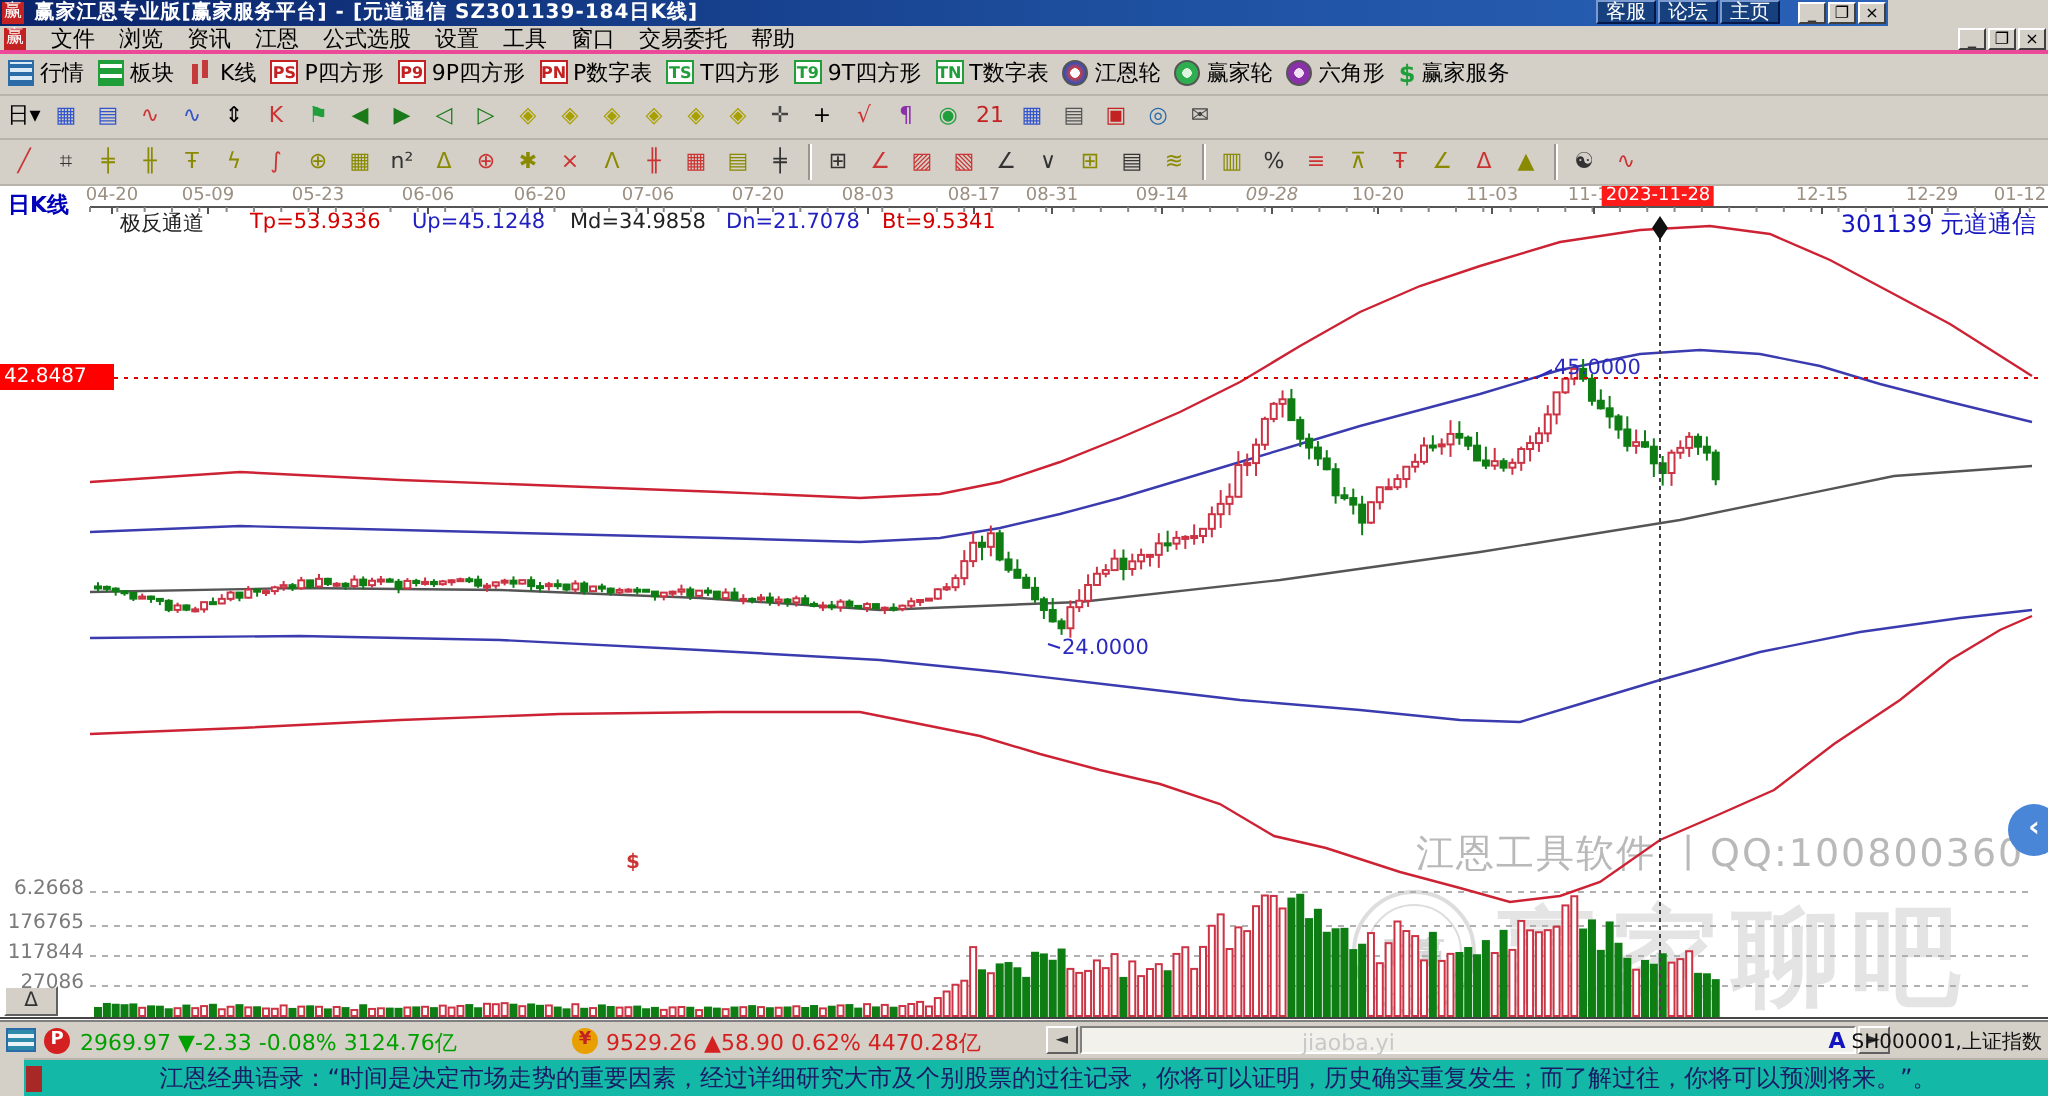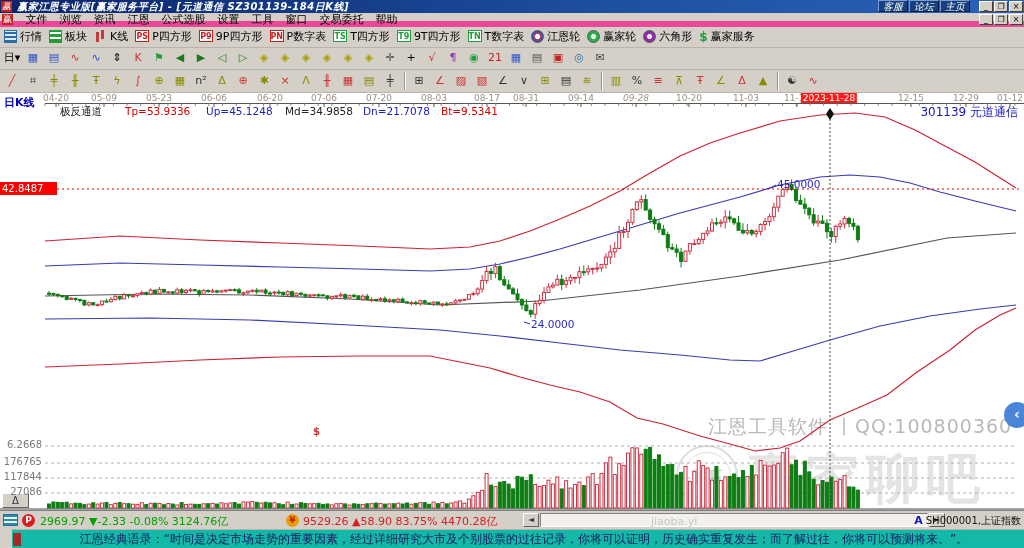--- a/index.html
+++ b/index.html
@@ -1,35 +1,35 @@
 <!DOCTYPE html>
 <html><head>
 <meta charset="utf-8">
 <style>
   * { margin:0; padding:0; box-sizing:border-box; }
   html,body { width:1024px; height:548px; overflow:hidden; font-family:"DejaVu Sans", sans-serif; background:#d4d0c8; }
   #app { position:relative; width:1024px; height:548px; background:#d4d0c8; }
 
   
-  #titlebar { position:absolute; left:0; top:0; width:1024px; height:13px;
+  #titlebar { position:absolute; left:0; top:0; width:944px; height:13px;
     background:linear-gradient(90deg,#0a246a,#1e50a0 60%,#2a62b8); color:#fff;
-    font-size:10px; line-height:13px; white-space:nowrap;font-style:italic; }
+    font-size:10px; line-height:13px; white-space:nowrap; }
   #titlebar .appicon { display:inline-block; width:11px; height:11px; margin:1px 2px 0 1px;
     background:#c42222; color:#fff; font-size:9px; line-height:11px; text-align:center; vertical-align:top; }
   #titlebar .ttl { font-weight:bold; letter-spacing:0.5px; }
   #title-actions { position:absolute; right:54px; top:0; height:13px; }
   #title-actions .tbtn { display:inline-block; padding:0 4px; height:12px; line-height:12px; font-size:10px;
     color:#fff; border:1px solid #7a9ad0; border-right-color:#06184a; border-bottom-color:#06184a; margin-left:1px; background:#16407e; }
   .sysbtns { position:absolute; right:1px; top:1px; }
   .sysbtn { display:inline-block; width:14px; height:11px; background:#d4d0c8; border:1px solid;
     border-color:#fff #404040 #404040 #fff; font-size:8px; line-height:9px; text-align:center; color:#000; margin-left:1px; vertical-align:top; }
 
   
   #menubar { position:absolute; left:0; top:13px; width:1024px; height:14px; background:#d4d0c8;
-    font-size:11px; line-height:14px; border-bottom:6px solid #ec4899; }
+    font-size:11px; line-height:14px; border-bottom:2px solid #ec4899; }
   #menubar .appicon { display:inline-block; width:11px; height:11px; margin:1px 3px 0 2px; background:#c42222;
     color:#fff; font-size:9px; line-height:11px; text-align:center; vertical-align:top; }
   #menubar .mitem { display:inline-block; padding:0 6px; color:#000; }
   #menubar .sysbtns { top:1px; }
 
   
   .toolbar { position:absolute; left:0; width:1024px; background:#d4d0c8; border-bottom:1px solid #b8b4ac; white-space:nowrap; }
   #tb1 { top:27px; height:21px; padding:1px 2px; }
   #tb2 { top:48px; height:22px; padding:1px 2px; }
   #tb3 { top:70px; height:23px; padding:2px 2px; }
@@ -848,21 +848,21 @@
     <span class="sb" id="sh-quote">
       <span>2969.97</span>
       <span>▼-2.33</span>
       <span>-0.08%</span>
       <span>3124.76亿</span>
     </span>
     <span class="sb-circle" id="sb-sz-ic">¥</span>
     <span class="sb" id="sz-quote">
       <span>9529.26</span>
       <span>▲58.90</span>
-      <span>83.75%</span>
+      <span>0.62%</span>
       <span>4470.28亿</span>
     </span>
     <span class="hscroll-btn" style="left:523px;">◄</span>
     <span id="hscroll-track">
       <span id="wm-small">jiaoba.yi</span>
     </span>
     <span class="hscroll-btn" style="left:929px;">►</span>
     <span class="sb" id="index-label">
       <b>A</b><span>SH000001,上证指数</span>
     </span>

